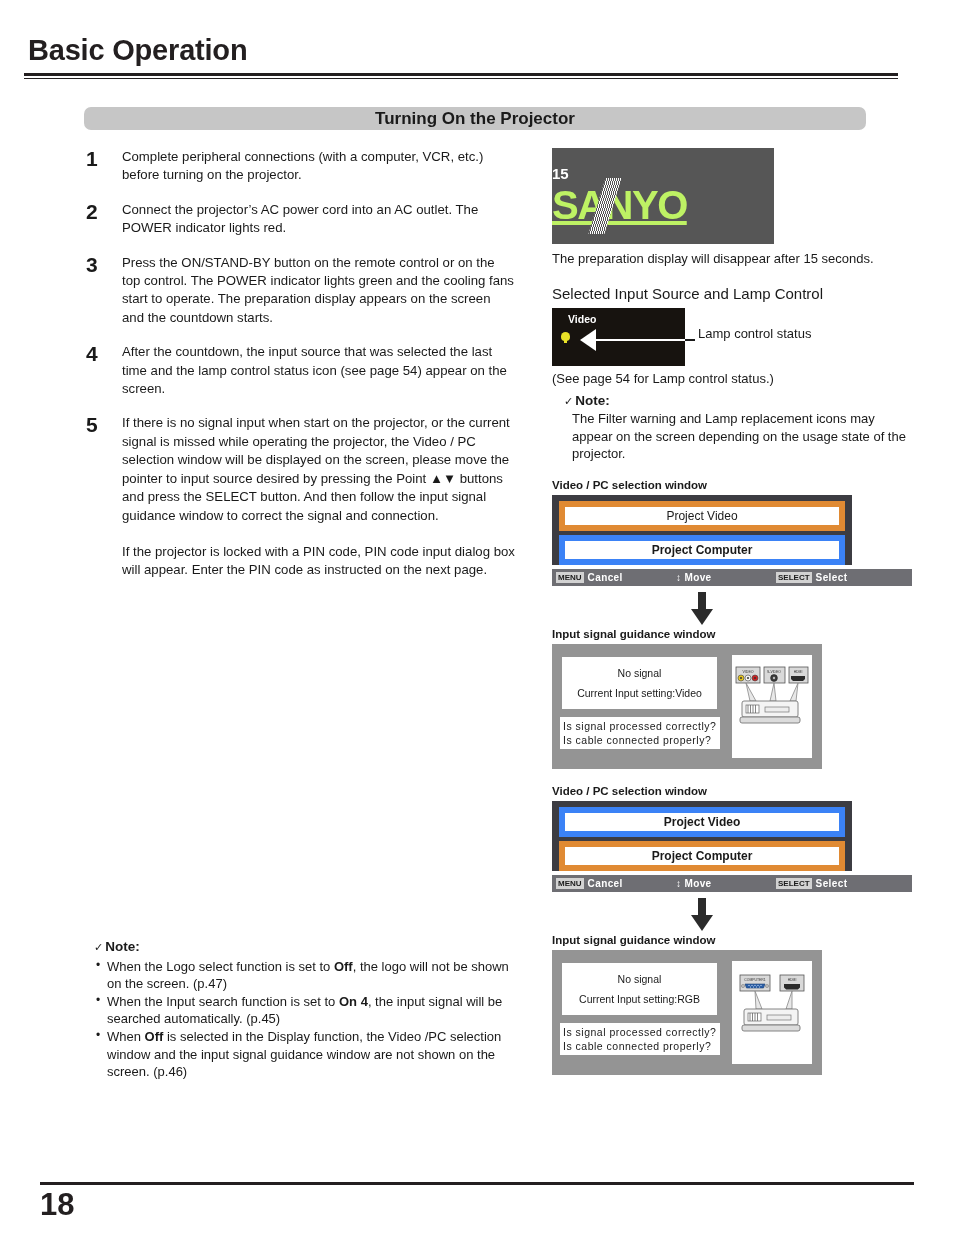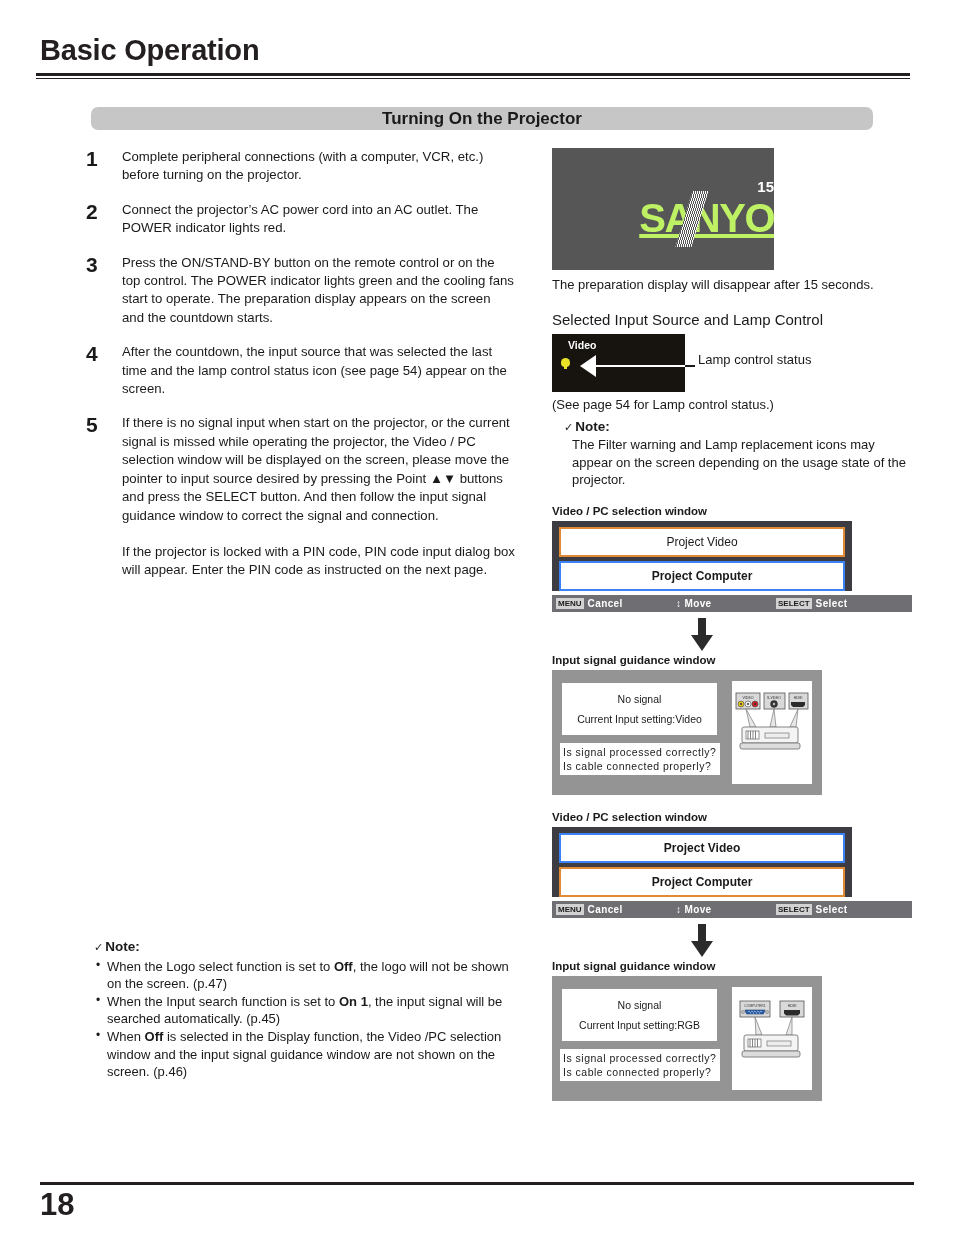--- a/index.html
+++ b/index.html
@@ -7,31 +7,31 @@
   body {
     width: 954px; height: 1235px;
     background: #ffffff;
     font-family: "Liberation Sans", sans-serif;
     color: #1a1a1a;
     position: relative;
     overflow: hidden;
   }
 
   
-  .page-head { position: absolute; left: 36px; top: 34px; width: 874px; }
+  .page-head { position: absolute; left: 24px; top: 34px; width: 874px; }
   .page-title {
     font-size: 29px; font-weight: bold; letter-spacing: -0.2px;
     color: #231f20; margin: 0 0 6px 4px;
   }
   .rule-thick { height: 3px; background: #231f20; }
   .rule-thin { height: 1px; background: #231f20; margin-top: 2px; }
 
   
   .banner {
-    position: absolute; left: 91px; top: 107px; width: 782px; height: 23px;
+    position: absolute; left: 84px; top: 107px; width: 782px; height: 23px;
     background: #c6c6c6; border-radius: 7px;
     display: flex; align-items: center; justify-content: center;
   }
   .banner-text { font-size: 17px; font-weight: bold; color: #1a1a1a; }
 
   
   .col-left { position: absolute; left: 86px; top: 148px; width: 430px; }
   .col-right { position: absolute; left: 552px; top: 148px; width: 360px; }
 
   
@@ -51,22 +51,22 @@
   .check-mark { font-size: 11px; margin-right: 2px; font-weight: normal; }
   .note-list { list-style: none; margin: 1px 0 0 0; padding: 0; }
   .note-list li { position: relative; padding-left: 13px; margin-bottom: 0px; }
   .note-list li::before {
     content: "\2022"; position: absolute; left: 2px; top: -1px; font-size: 12px;
   }
   .note-left { position: absolute; left: 94px; top: 938px; width: 430px; }
 
   
   .logo-screen {
-    width: 222px; height: 122px; background: #565656;
-    display: flex; flex-direction: column; align-items: flex-end; justify-content: center;
+    width: 222px; height: 96px; background: #565656;
+    display: flex; flex-direction: column; align-items: flex-start; justify-content: center;
   }
   .countdown-num { color: #ffffff; font-size: 15px; font-weight: bold; margin-bottom: 1px; }
   .sanyo-wrap { position: relative; }
   .sanyo-text {
     color: #bef264; font-size: 40px; font-weight: bold;
     font-family: "Liberation Sans", sans-serif; letter-spacing: -1.5px; text-decoration: underline;
   }
   .sanyo-slash {
     position: absolute; left: 45px; top: -5px; width: 16px; height: 56px;
     background: repeating-linear-gradient(to right, #565656 0 1px, #ffffff 1px 2px);
@@ -110,21 +110,21 @@
   .see-page { font-size: 13px; margin-top: 5px; }
 
   .note-right { margin-top: 6px; font-size: 13px; line-height: 17.4px; }
   .note-right .body { margin-left: 20px; }
 
   
   .small-head { font-size: 11.5px; font-weight: bold; margin: 16px 0 4px 0; }
   .osd-window { width: 300px; background: #3c3c42; padding: 6px 7px 0 7px; }
   .osd-item {
     height: 30px; background: #ffffff; display: flex; align-items: center; justify-content: center;
-    font-size: 12px; color: #1a1a1a; border: 2px solid #3b82f6; margin-bottom: 4px;
+    font-size: 12px; color: #1a1a1a; border: 6px solid #3b82f6; margin-bottom: 4px;
   }
   .osd-item.selected { border-color: #e08a33; }
   .osd-item.bold { font-weight: bold; }
   .osd-bar {
     width: 360px; height: 17px; background: #6e6e73;
     display: flex; align-items: center; color: #ffffff; font-size: 10px; font-weight: bold;
     letter-spacing: 0.4px;
   }
   .osd-key {
     background: #d2d2d2; color: #1a1a1a; font-size: 8px; font-weight: bold;
@@ -217,21 +217,21 @@
 
 </div>
 
 <div class="note-left note-block">
   <div class="note-head">
     <span class="check-mark">✓</span>
     <span>Note:</span>
   </div>
   <ul class="note-list" id="left-note-list">
       <li>When the Logo select function is set to <b>Off</b>, the logo will not be shown on the screen.  (p.47)</li>
-      <li>When the Input search function is set to <b>On 1</b>, the input signal will be searched automatically.  (p.45)</li>
+      <li>When the Input search function is set to <b>On 4</b>, the input signal will be searched automatically.  (p.45)</li>
       <li class="wrap">When <b>Off</b> is selected in the Display function, the Video /PC selection window and the input signal guidance window are not shown on the screen.  (p.46)</li>
     </ul>
 </div>
 
 <div class="col-right">
 
   <div class="logo-screen">
     <div class="countdown-num">15</div>
     <div class="sanyo-wrap">
       <span class="sanyo-text">SANYO</span>

